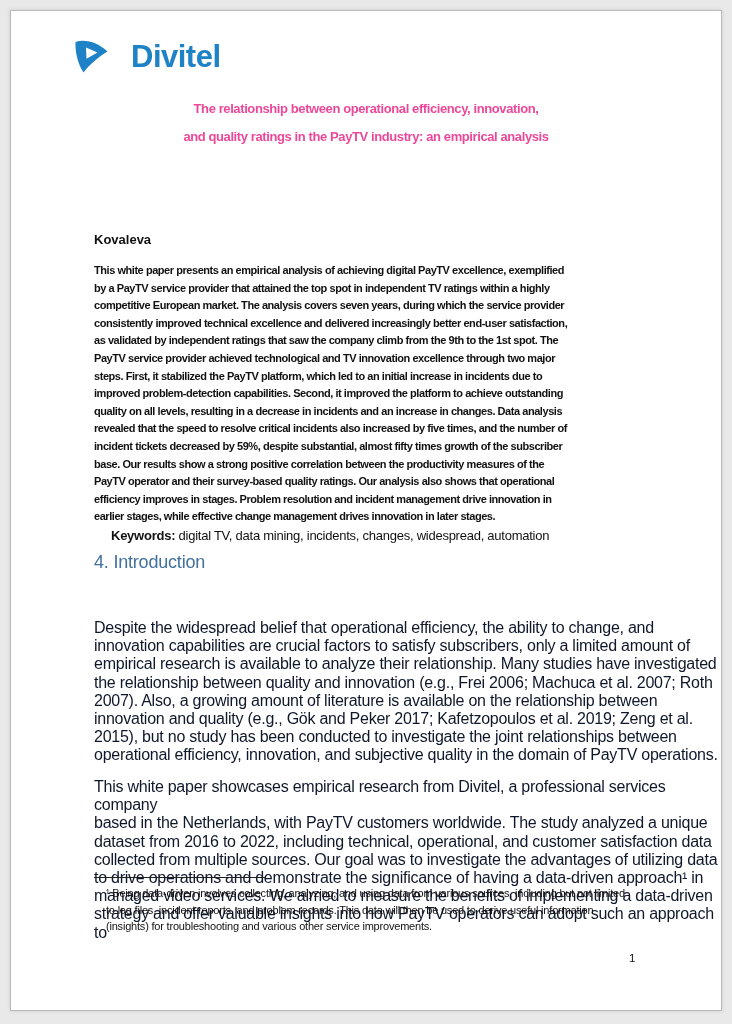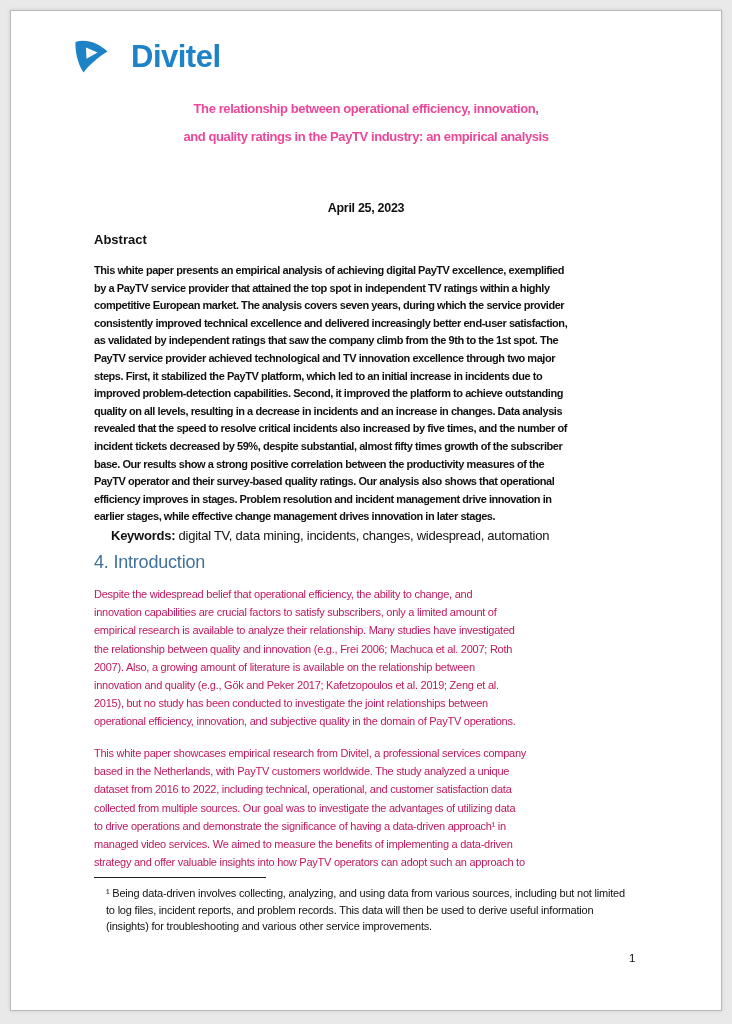--- a/index.html
+++ b/index.html
@@ -15,22 +15,22 @@
          letter-spacing:-0.4px;white-space:pre-line;}
   .authors{top:157px;font-size:12.5px;font-weight:700;color:#111;letter-spacing:-0.3px;}
   .date{top:190px;font-size:12.5px;font-weight:700;color:#111;letter-spacing:-0.3px;}
   .abstract-label{left:83px;top:221px;font-size:13px;font-weight:700;color:#111;}
   .abstract-text{left:83px;top:251px;font-size:11px;font-weight:700;color:#111;
          line-height:17.6px;letter-spacing:-0.45px;white-space:pre-line;}
   .keywords{left:83px;top:517px;font-size:13px;color:#111;letter-spacing:-0.25px;}
   .keywords .kw-label{font-weight:700;margin-left:17px;}
   .section-heading{left:83px;top:541px;font-size:18px;font-weight:400;color:#41719c;
          letter-spacing:-0.2px;}
-  .body-para{left:83px;font-size:11px;font-weight:400;color:#be185d;line-height:18.2px;
-         letter-spacing:-0.25px;white-space:pre-line;}
+  .body-para{left:83px;font-size:16px;font-weight:400;color:#0f172a;line-height:18.2px;
+         letter-spacing:-0.25px;white-space:pre-line;margin-top:34px;}
   .para1{top:574px;}
   .para2{top:733px;}
   .footnote-rule{left:83px;top:866px;width:172px;border-top:1.5px solid #222;height:0;}
   .footnote-text{left:83px;top:874px;font-size:11px;color:#111;line-height:16.5px;
          letter-spacing:-0.2px;white-space:pre-line;margin-left:12px;}
   .page-number{left:618px;top:941px;font-size:11.5px;color:#111;}
 </style>
 </head>
 <body>
 
@@ -44,23 +44,22 @@
           <path d="M12,9.5 L23.5,14.4 L12.5,20.8 Z" fill="#ffffff"></path>
         </svg>
       </span>
       <span class="brand-word">Divitel</span>
     </div>
 
     <div class="abs centered title">The relationship between operational efficiency, innovation,
 and quality ratings in the PayTV industry: an empirical analysis</div>
 
 
-    <div class="abs centered date">April 25, 2023</div>
 
-    <div class="abs abstract-label">Abstract</div>
+    <div class="abs abstract-label">Kovaleva</div>
 
     <div class="abs abstract-text">This white paper presents an empirical analysis of achieving digital PayTV excellence, exemplified
 by a PayTV service provider that attained the top spot in independent TV ratings within a highly
 competitive European market. The analysis covers seven years, during which the service provider
 consistently improved technical excellence and delivered increasingly better end-user satisfaction,
 as validated by independent ratings that saw the company climb from the 9th to the 1st spot. The
 PayTV service provider achieved technological and TV innovation excellence through two major
 steps. First, it stabilized the PayTV platform, which led to an initial increase in incidents due to
 improved problem-detection capabilities. Second, it improved the platform to achieve outstanding
 quality on all levels, resulting in a decrease in incidents and an increase in changes. Data analysis

